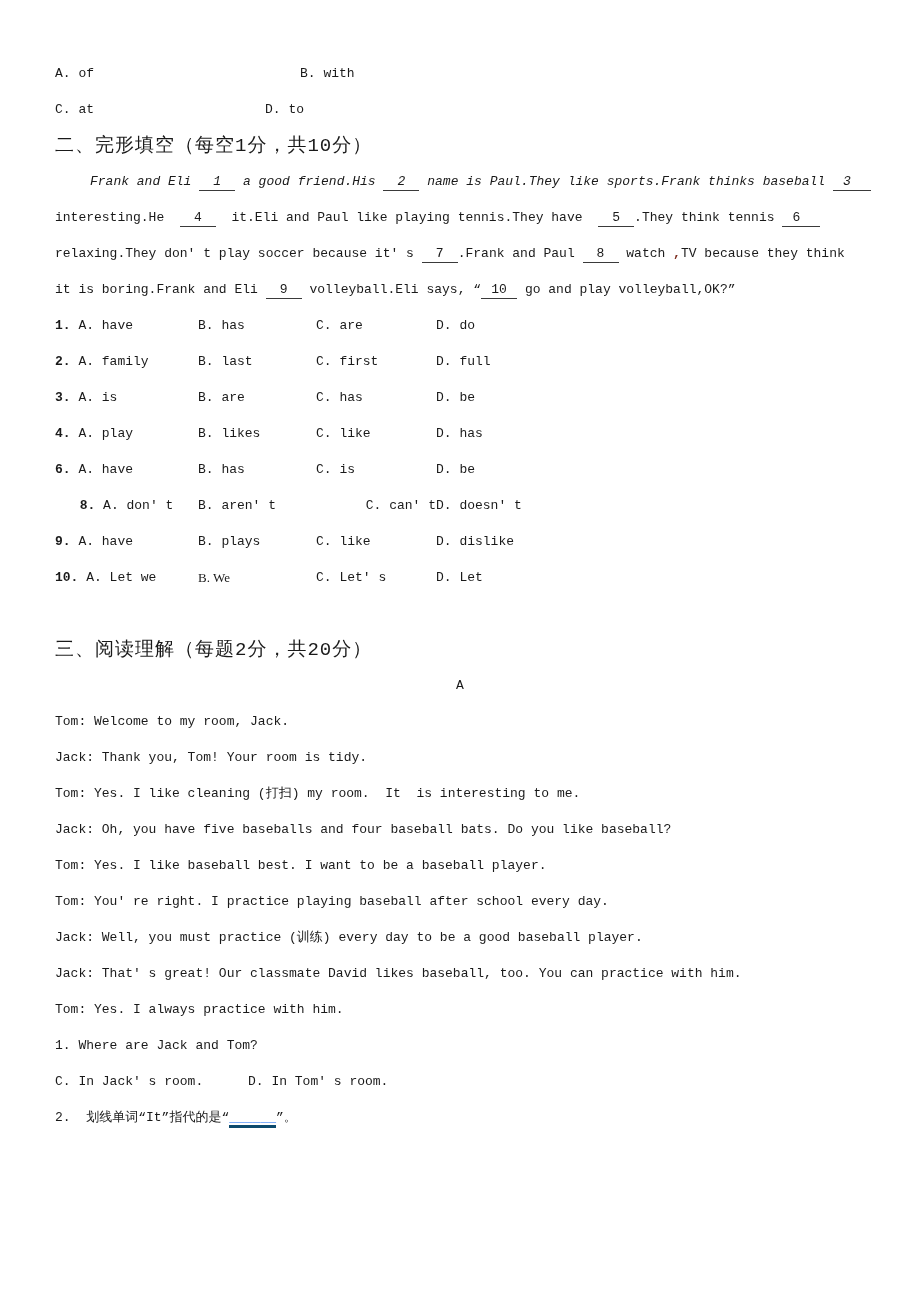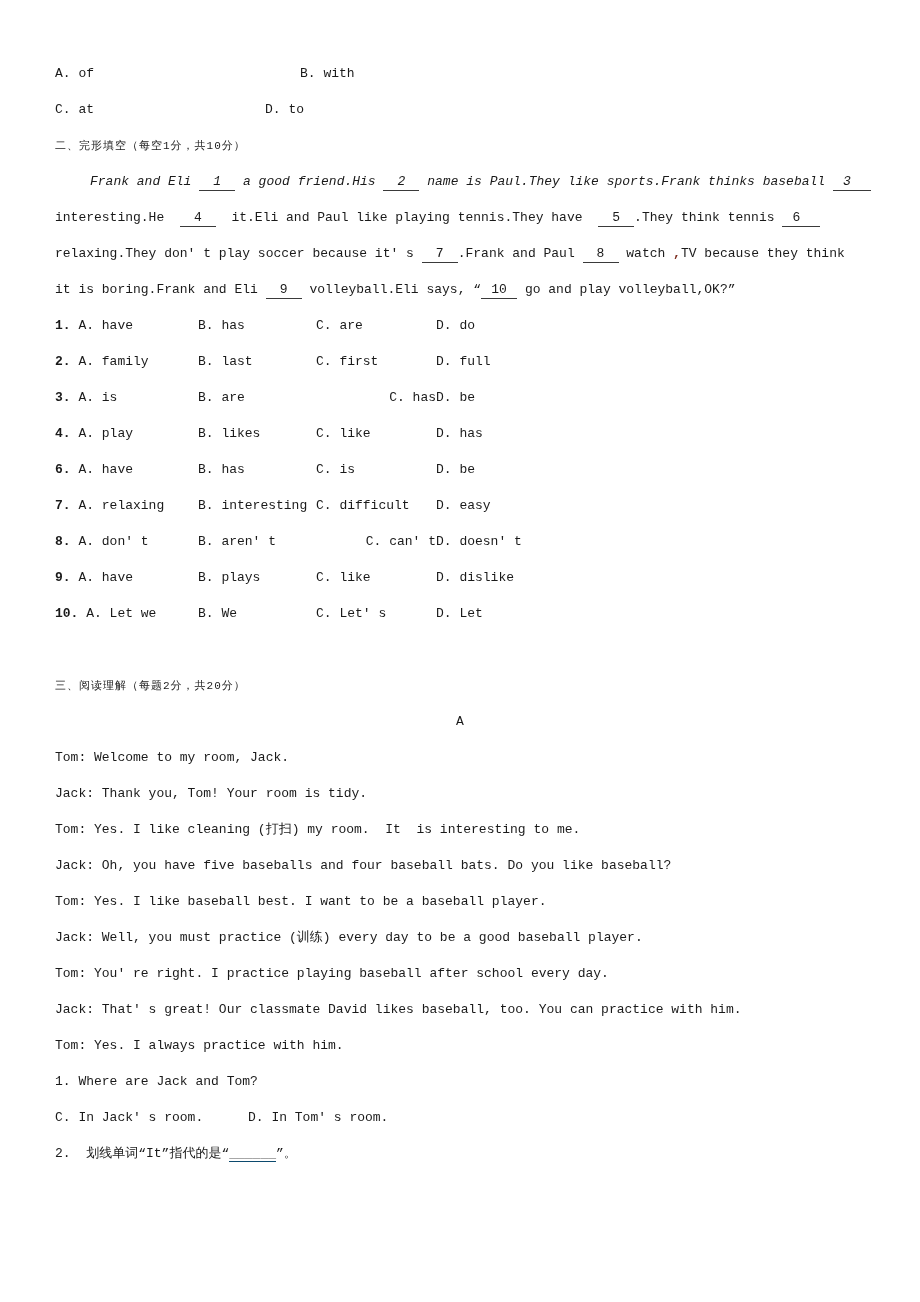--- a/index.html
+++ b/index.html
@@ -3,70 +3,69 @@
 <meta charset="utf-8">
 <style>
   html,body{margin:0;padding:0;background:#ffffff;}
   body{
     width:920px;height:1302px;
     font-family:"Liberation Mono","DejaVu Sans Mono",monospace;
     font-size:13px;color:#1a1a1a;
   }
   .page{box-sizing:border-box;width:920px;height:1290px;padding:56px 0 0 55px;background:#ffffff;overflow:hidden;}
   .line{height:36px;line-height:36px;white-space:pre;}
-  .heading{font-size:11px;letter-spacing:1px;}
+  .heading{font-size:19px;letter-spacing:1px;}
   .centered{width:810px;text-align:center;}
   .indent{padding-left:35px;font-style:italic;}
   .cell{display:inline-block;vertical-align:top;}
   .no{font-weight:bold;}
   .blank{
     display:inline-block;min-width:36px;text-align:center;
     border-bottom:1px solid #3a3a3a;line-height:17px;vertical-align:baseline;
   }
   .blank.edge{min-width:28px;padding-right:10px;}
   .red-mark{color:#7c2c1e;font-weight:bold;}
-  .grey-blank{color:#737373;border-bottom:1px solid #0c4a6e;line-height:15px;display:inline-block;}
+  .grey-blank{color:#3b82f6;border-bottom:3px solid #0c4a6e;line-height:15px;display:inline-block;}
 </style>
 </head>
 <body>
 
 <div class="page">
   <div id="top-options">
       <div class="line"><span class="cell" style="min-width: 245px;">A. of</span><span class="cell">B. with</span></div>
       <div class="line"><span class="cell" style="min-width: 210px;">C. at</span><span class="cell">D. to</span></div>
     </div>
   <div class="line heading">二、完形填空（每空1分，共10分）</div>
   <div id="passage">
       <div class="line indent">Frank and Eli <span class="blank">1</span> a good friend.His <span class="blank">2</span> name is Paul.They like sports.Frank thinks baseball <span class="blank edge">3</span></div>
       <div class="line">interesting.He  <span class="blank">4</span>  it.Eli and Paul like playing tennis.They have  <span class="blank">5</span>.They think tennis <span class="blank edge">6</span></div>
       <div class="line">relaxing.They don' t play soccer because it' s <span class="blank">7</span>.Frank and Paul <span class="blank">8</span> watch <span class="red-mark">,</span>TV because they think</div>
       <div class="line">it is boring.Frank and Eli <span class="blank">9</span> volleyball.Eli says, “<span class="blank">10</span> go and play volleyball,OK?”</div>
     </div>
   <div id="cloze-options">
       <div class="line"><span class="cell" style="min-width: 143px;"><b class="no">1.</b> A. have</span><span class="cell" style="min-width: 118px;">B. has</span><span class="cell" style="min-width: 120px;">C. are</span><span class="cell">D. do</span></div>
       <div class="line"><span class="cell" style="min-width: 143px;"><b class="no">2.</b> A. family</span><span class="cell" style="min-width: 118px;">B. last</span><span class="cell" style="min-width: 120px;">C. first</span><span class="cell">D. full</span></div>
-      <div class="line"><span class="cell" style="min-width: 143px;"><b class="no">3.</b> A. is</span><span class="cell" style="min-width: 118px;">B. are</span><span class="cell" style="min-width: 120px; text-align: right;">C. has</span><span class="cell">D. be</span></div>
+      <div class="line"><span class="cell" style="min-width: 143px;"><b class="no">3.</b> A. is</span><span class="cell" style="min-width: 118px;">B. are</span><span class="cell" style="min-width: 120px;">C. has</span><span class="cell">D. be</span></div>
       <div class="line"><span class="cell" style="min-width: 143px; font-family: Liberation Mono, monospace;"><b class="no">4.</b> A. play</span><span class="cell" style="min-width: 118px;">B. likes</span><span class="cell" style="min-width: 120px;">C. like</span><span class="cell">D. has</span></div>
       <div class="line"><span class="cell" style="min-width: 143px;"><b class="no">6.</b> A. have</span><span class="cell" style="min-width: 118px;">B. has</span><span class="cell" style="min-width: 120px;">C. is</span><span class="cell">D. be</span></div>
-      <div class="line"><span class="cell" style="min-width: 143px;"><b class="no">7.</b> A. relaxing</span><span class="cell" style="min-width: 118px;">B. interesting</span><span class="cell" style="min-width: 120px;">C. difficult</span><span class="cell">D. easy</span></div>
-      <div class="line"><span class="cell" style="min-width: 143px;"><b class="no">8.</b> A. don' t</span><span class="cell" style="min-width: 118px;">B. aren' t</span><span class="cell" style="min-width: 120px; text-align: right;">C. can' t</span><span class="cell">D. doesn' t</span></div>
+      <div class="line"><span class="cell" style="min-width: 143px; text-align: center;"><b class="no">8.</b> A. don' t</span><span class="cell" style="min-width: 118px;">B. aren' t</span><span class="cell" style="min-width: 120px; text-align: right;">C. can' t</span><span class="cell">D. doesn' t</span></div>
       <div class="line"><span class="cell" style="min-width: 143px;"><b class="no">9.</b> A. have</span><span class="cell" style="min-width: 118px;">B. plays</span><span class="cell" style="min-width: 120px;">C. like</span><span class="cell">D. dislike</span></div>
-      <div class="line"><span class="cell" style="min-width: 143px;"><b class="no">10.</b> A. Let we</span><span class="cell" style="min-width: 118px;">B. We</span><span class="cell" style="min-width: 120px;">C. Let' s</span><span class="cell">D. Let</span></div>
+      <div class="line"><span class="cell" style="min-width: 143px;"><b class="no">10.</b> A. Let we</span><span class="cell" style="min-width: 118px; font-family: Liberation Serif, serif;">B. We</span><span class="cell" style="min-width: 120px;">C. Let' s</span><span class="cell">D. Let</span></div>
     </div>
   <div class="line"></div>
   <div class="line heading">三、阅读理解（每题2分，共20分）</div>
   <div class="line centered">A</div>
   <div id="dialogue">
       <div class="line">Tom: Welcome to my room, Jack.</div>
       <div class="line">Jack: Thank you, Tom! Your room is tidy.</div>
       <div class="line">Tom: Yes. I like cleaning (打扫) my room.  It  is interesting to me.</div>
       <div class="line">Jack: Oh, you have five baseballs and four baseball bats. Do you like baseball?</div>
       <div class="line">Tom: Yes. I like baseball best. I want to be a baseball player.</div>
+      <div class="line">Tom: You' re right. I practice playing baseball after school every day.</div>
       <div class="line">Jack: Well, you must practice (训练) every day to be a good baseball player.</div>
-      <div class="line">Tom: You' re right. I practice playing baseball after school every day.</div>
       <div class="line">Jack: That' s great! Our classmate David likes baseball, too. You can practice with him.</div>
       <div class="line">Tom: Yes. I always practice with him.</div>
     </div>
   <div id="questions">
       <div class="line">1. Where are Jack and Tom?</div>
       <div class="line"><span class="cell" style="min-width: 193px;">C. In Jack' s room.</span><span class="cell">D. In Tom' s room.</span></div>
       <div class="line">2.  划线单词“It”指代的是“<span class="grey-blank">______</span>”。</div>
     </div>
 </div>
 

